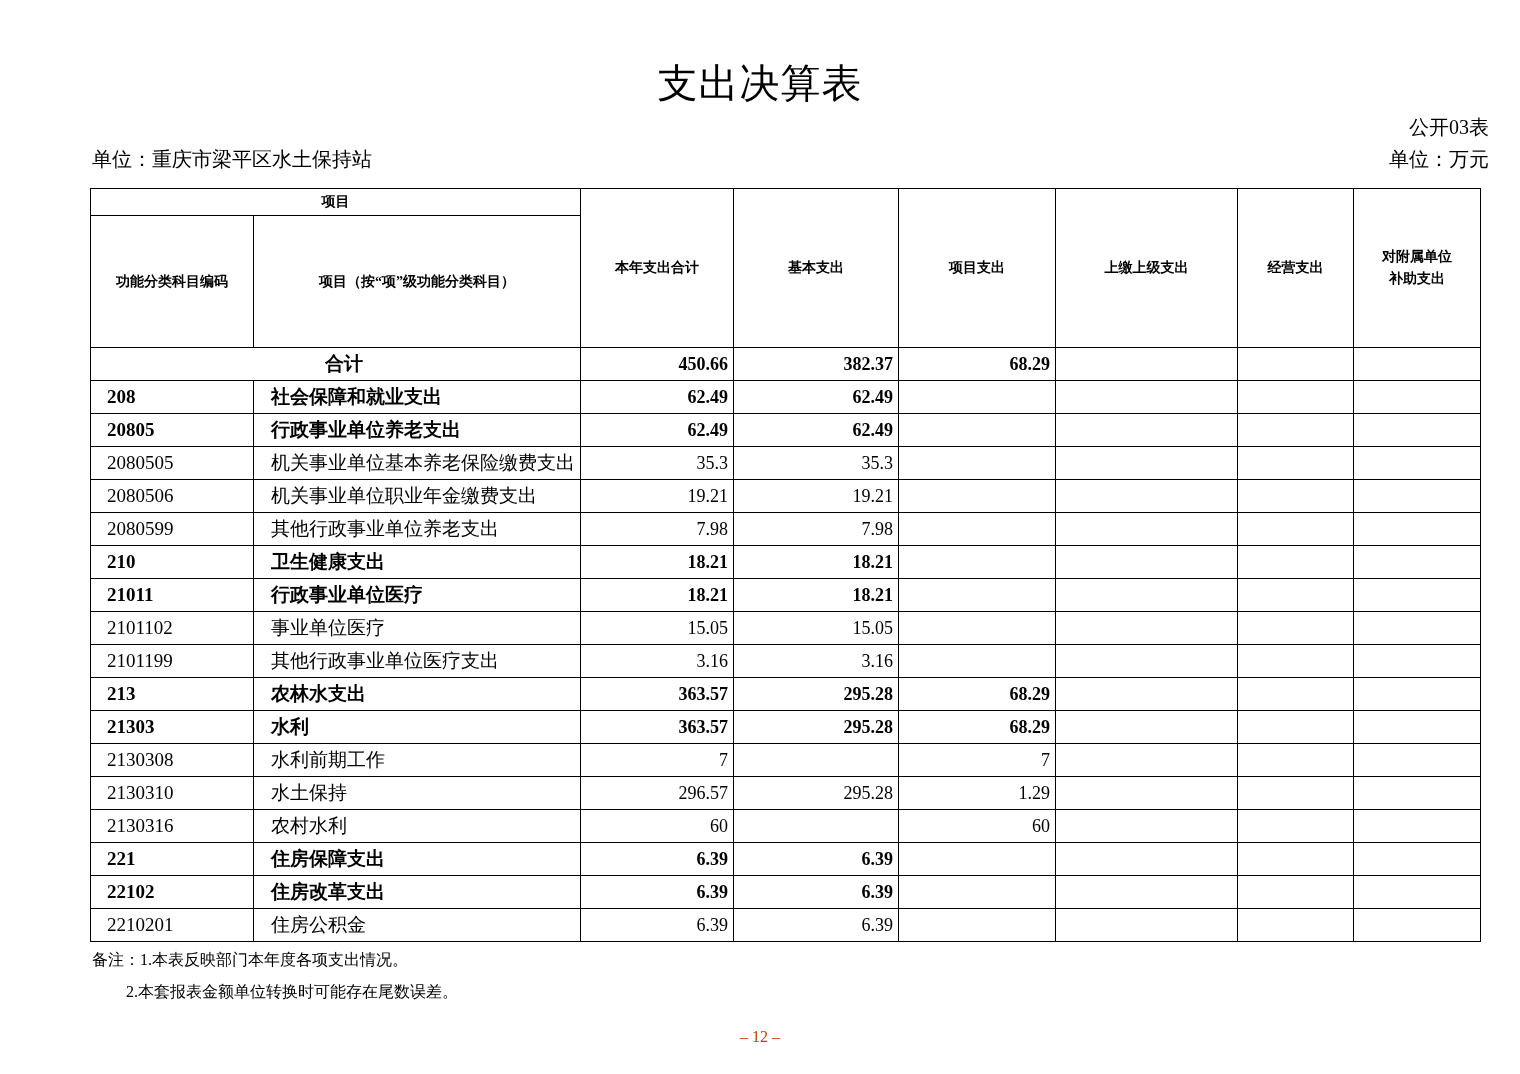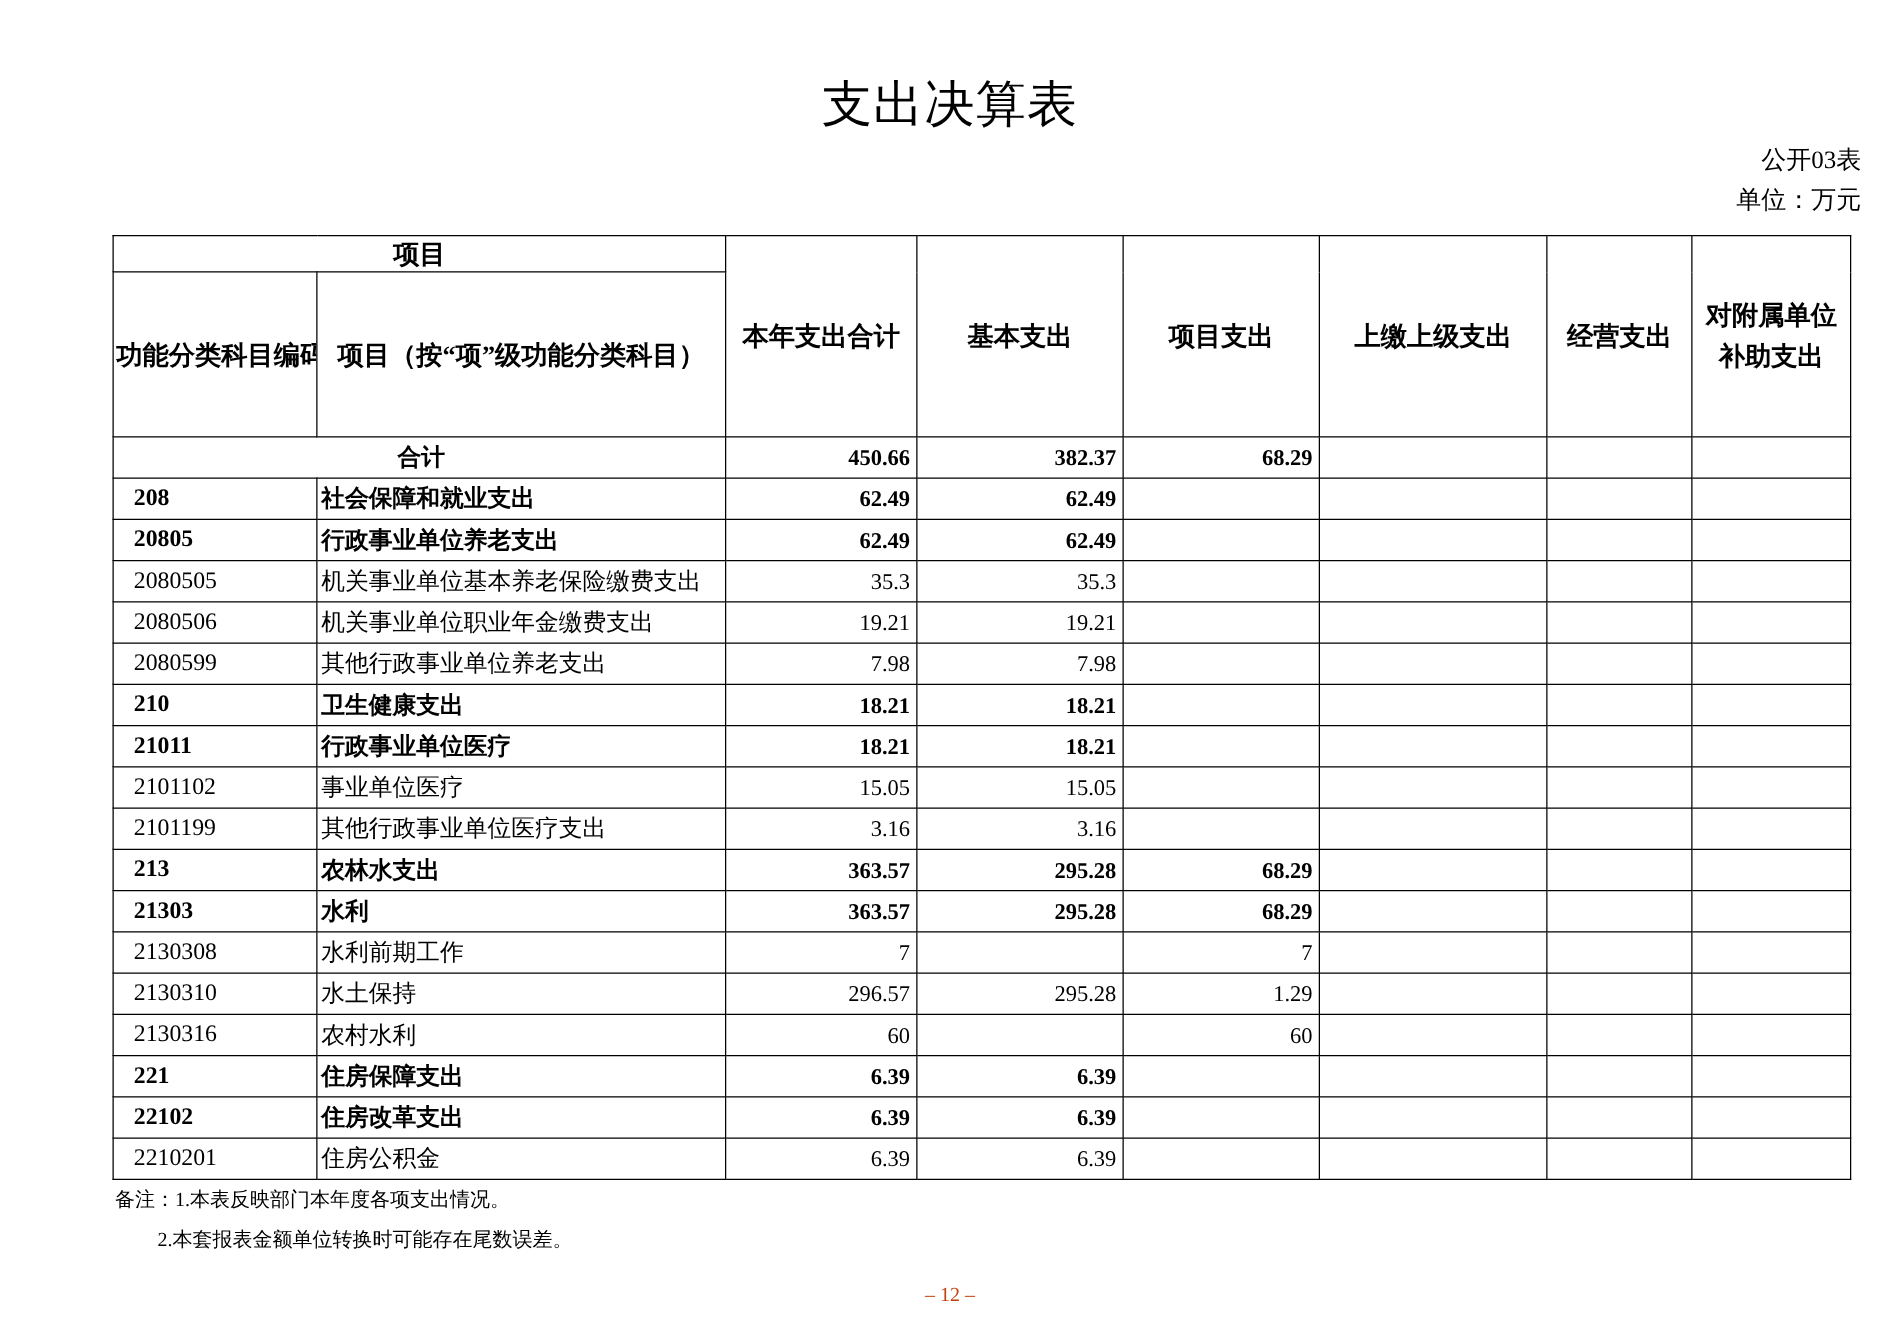--- a/index.html
+++ b/index.html
@@ -39,32 +39,32 @@
     table-layout:fixed;
   }
   .report th, .report td {
     border:1px solid #000;
     vertical-align:middle;
     white-space:nowrap;
     overflow:hidden;
   }
   .report th {
     font-weight:bold;
-    font-size:21px;
+    font-size:14px;
     text-align:center;
     padding:0 2px;
   }
   .report thead tr.hr1 { height:27px; }
   .report thead tr.hr2 { height:132px; }
   .report th.h-wrap { white-space:pre-line; line-height:1.55; }
 
   .report tbody tr { height:33px; }
   .report td { font-size:19px; }
   .report td.code { text-align:left; padding-left:16px; }
-  .report td.item { text-align:left; padding-left:3px;margin-left:31px; }
+  .report td.item { text-align:left; padding-left:17px;margin-left:31px; }
   .report td.num  { text-align:right; padding-right:5px; font-size:18px; }
   .report tr.bold-row td { font-weight:bold; }
   .report td.merged-label { text-align:center; font-weight:normal; }
 
   .note-1 {
     position:absolute; top:950px; left:92px;
     font-size:16px;
   }
   .note-2 {
     position:absolute; top:982px; left:126px;
@@ -76,20 +76,21 @@
     font-size:16px; color:#c2410c;
   }
 </style>
 </head>
 <body>
 
 <div class="sheet">
 
   <div class="doc-title">支出决算表</div>
   <div class="form-label">公开03表</div>
+  <div class="org-label">单位：重庆市梁平区水土保持站</div>
   <div class="unit-label">单位：万元</div>
 
   <table class="report">
     <colgroup>
       <col style="width:163px">
       <col style="width:327px">
       <col style="width:153px">
       <col style="width:165px">
       <col style="width:157px">
       <col style="width:182px">

